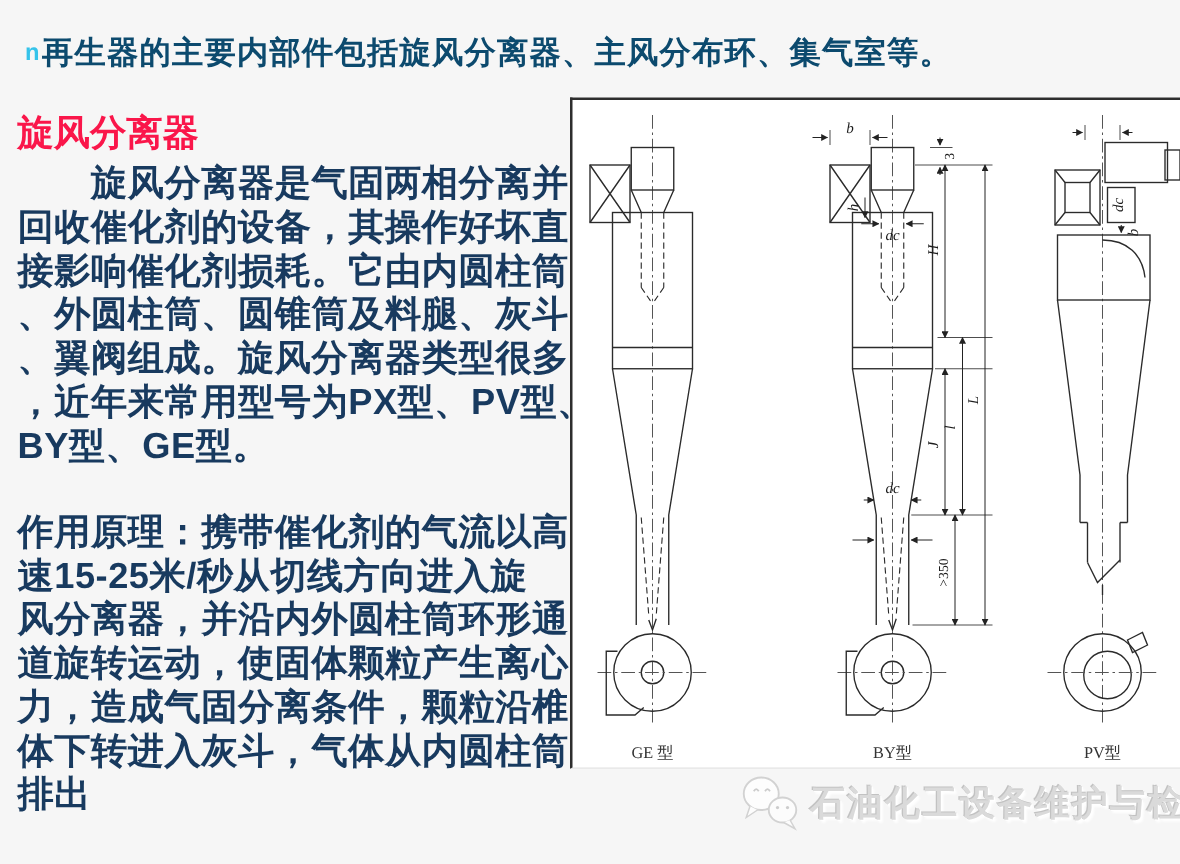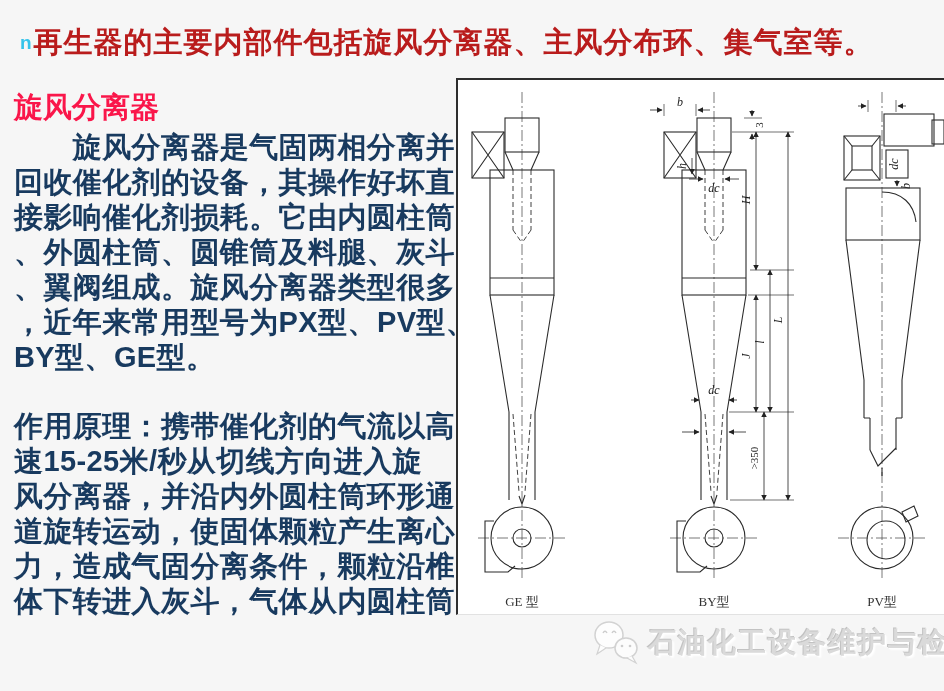--- a/index.html
+++ b/index.html
@@ -6,21 +6,21 @@
   body{
     width:944px;height:691px;overflow:hidden;
     background:#f6f6f6;
     font-family:"Liberation Sans",sans-serif;
   }
   .slide{position:relative;width:944px;height:691px;}
 
   
   .title-row{position:absolute;left:20px;top:26px;display:flex;align-items:flex-end;z-index:1;white-space:nowrap;}
   .bullet{font-size:19px;font-weight:bold;color:#35c3ea;line-height:30px;margin-right:2px;}
-  .title-text{font-size:29px;font-weight:bold;color:#b91c1c;letter-spacing:1px;line-height:32px;}
+  .title-text{font-size:25px;font-weight:bold;color:#0c4a6e;letter-spacing:1px;line-height:32px;}
 
   
   .left-col{position:absolute;left:14px;top:90px;width:920px;z-index:1;}
   .heading{font-size:29px;font-weight:bold;color:#fa164a;line-height:34px;margin-bottom:6px;white-space:nowrap;}
   .para .line{font-size:29px;font-weight:bold;color:#183a5f;line-height:35px;letter-spacing:.4px;white-space:nowrap;}
   .para-gap{height:34px;}
 
   
   .panel{
     position:absolute;left:456px;top:78px;width:488px;height:534px;
@@ -68,20 +68,21 @@
         <div class="line">BY型、GE型。</div>
       </div>
     <div class="para-gap"></div>
     <div class="para">
         <div class="line">作用原理：携带催化剂的气流以高</div>
         <div class="line">速15-25米/秒从切线方向进入旋</div>
         <div class="line">风分离器，并沿内外圆柱筒环形通</div>
         <div class="line">道旋转运动，使固体颗粒产生离心</div>
         <div class="line">力，造成气固分离条件，颗粒沿椎</div>
         <div class="line">体下转进入灰斗，气体从内圆柱筒</div>
+        <div class="line">排出</div>
       </div>
   </div>
 
   <div class="panel">
     <svg width="486" height="531" viewBox="0 0 486 531">
       <defs>
         <marker id="ar" viewBox="0 0 10 10" refX="9" refY="5" markerWidth="7" markerHeight="7" orient="auto-start-reverse">
           <path d="M0 0 L10 5 L0 10 z" fill="#222"></path>
         </marker>
         <g id="cybody">

